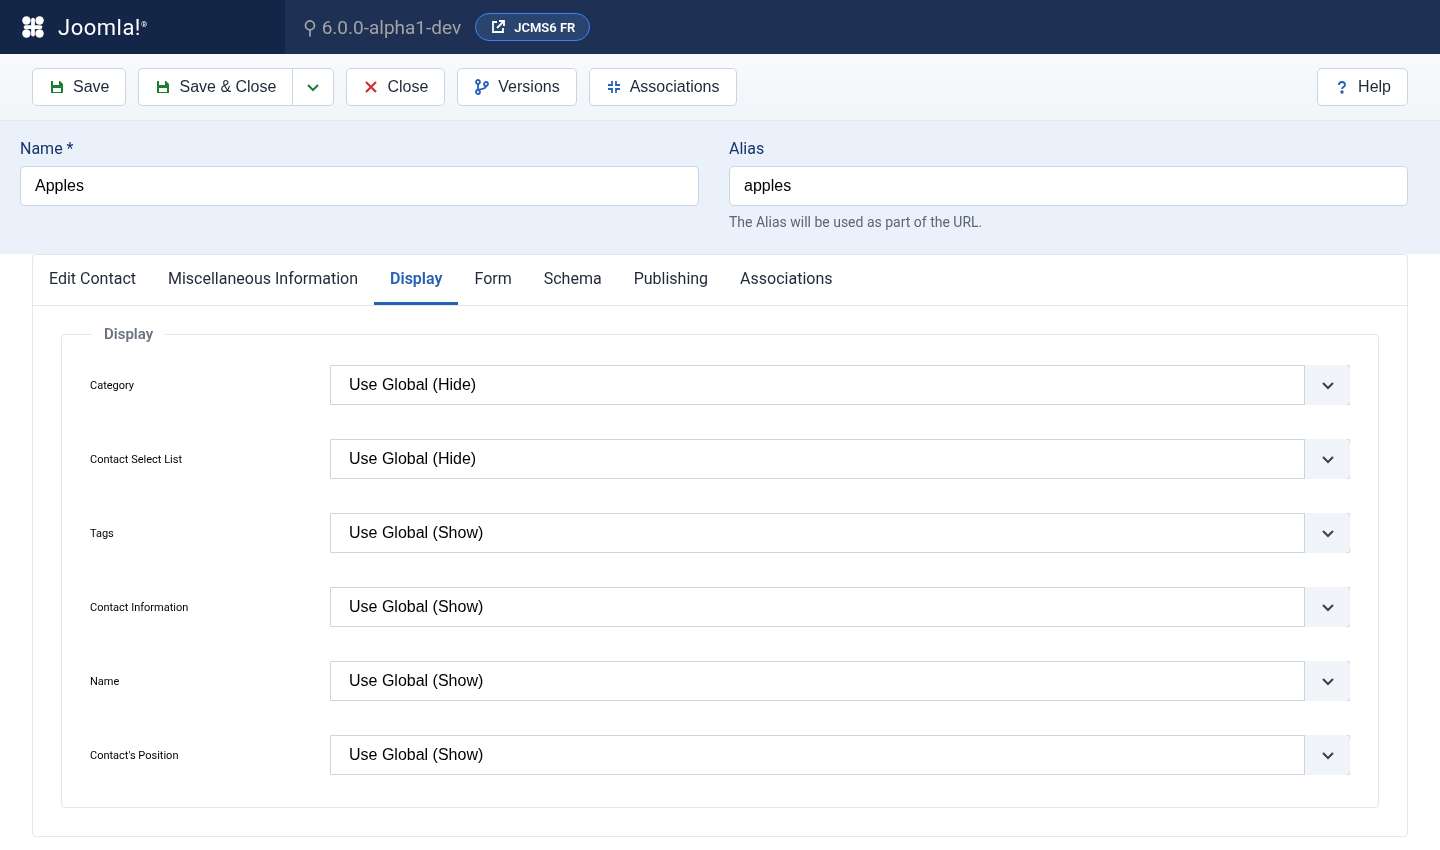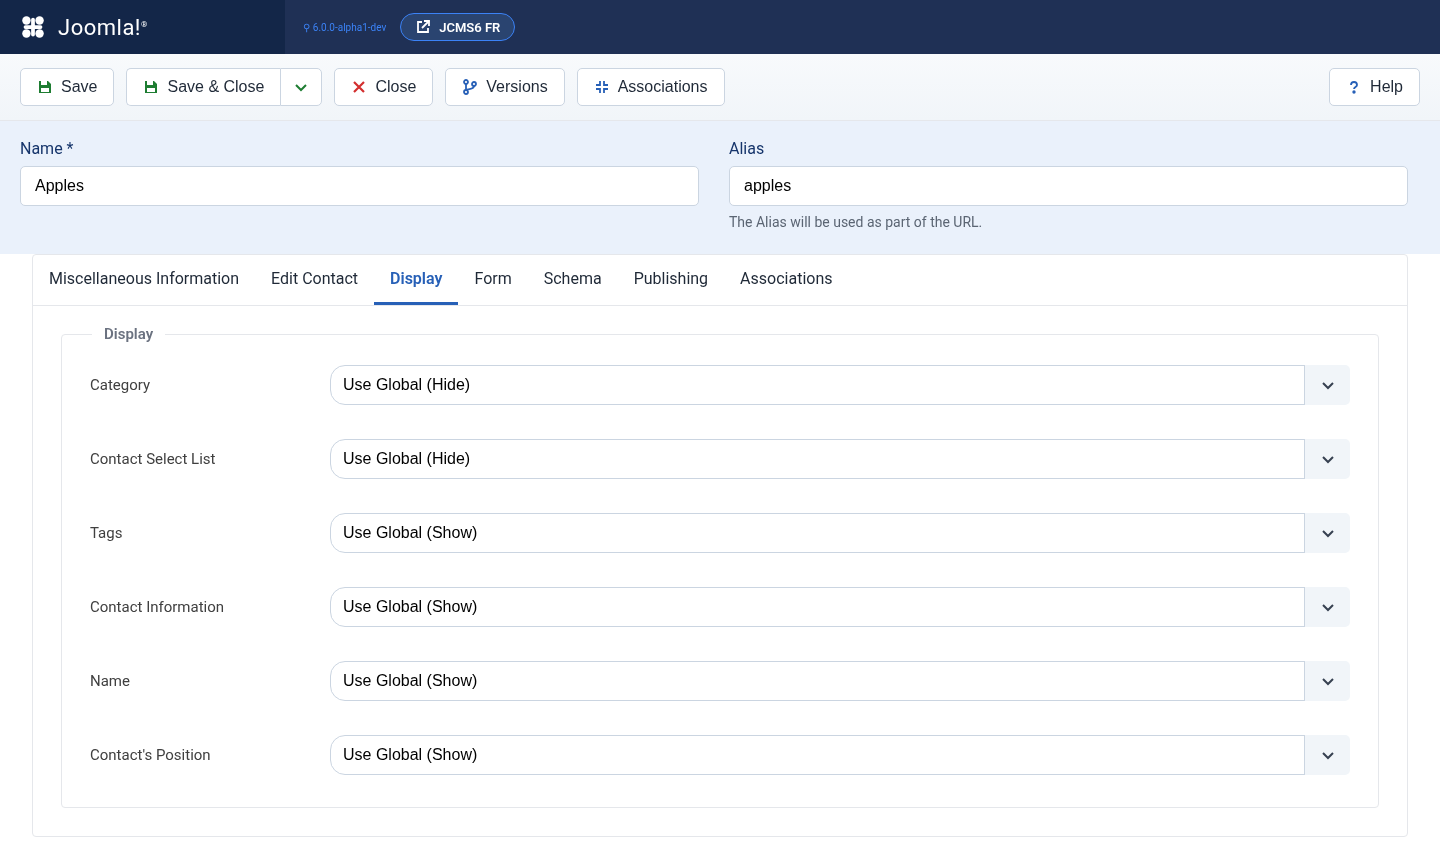--- a/index.html
+++ b/index.html
@@ -2,24 +2,24 @@
 <html><head>
 <meta charset="utf-8">
 <style>
 * { box-sizing: border-box; margin: 0; padding: 0; }
 body { font-family: -apple-system, BlinkMacSystemFont, "Segoe UI", Roboto, sans-serif; font-size: 14px; color: #1f2937; background: #fff; }
 
 .header { display: flex; align-items: stretch; background: #1f3055; height: 54px; }
 .header-brand { width: 285px; background: #132648; display: flex; align-items: center; padding: 0 18px; }
 .header-title { flex: 1; display: flex; align-items: center; padding: 0 18px; color: #fff; font-size: 20px; font-weight: 400; }
 .header-right { display: flex; align-items: center; padding: 0 18px; gap: 14px; }
-.version-text { color: #3b82f6; font-size: 10px; }
+.version-text { color: #a3a3a3; font-size: 19px; }
 .site-pill { display: flex; align-items: center; gap: 8px; background: #2a4470; border: 1px solid #3b82f6; border-radius: 20px; padding: 5px 14px; color: #fff; font-size: 13px; font-weight: 600; cursor: pointer; }
 
-.toolbar { display: flex; align-items: center; padding: 14px 20px; border-bottom: 1px solid #e5e7eb; background: linear-gradient(to bottom, #f8fafc, #f1f5f9); gap: 12px; }
+.toolbar { display: flex; align-items: center; padding: 14px 32px; border-bottom: 1px solid #e5e7eb; background: linear-gradient(to bottom, #f8fafc, #f1f5f9); gap: 12px; }
 .btn { display: inline-flex; align-items: center; gap: 8px; padding: 9px 16px; border: 1px solid #cbd5e1; border-radius: 5px; background: #fff; font-size: 16px; color: #1f2937; cursor: pointer; }
 .btn-group { display: inline-flex; }
 .btn-group .btn:first-child { border-top-right-radius: 0; border-bottom-right-radius: 0; border-right: none; }
 .btn-group .btn:last-child { border-top-left-radius: 0; border-bottom-left-radius: 0; padding: 9px 12px; }
 .toolbar-spacer { flex: 1; }
 
 .icon-svg { width: 16px; height: 16px; display: inline-block; }
 .icon-green { color: #1e7d32; }
 .icon-red { color: #d32f2f; }
 .icon-blue { color: #2760b7; }
@@ -33,23 +33,23 @@
 .main-card { margin: 0 32px 32px 32px; background: #fff; border: 1px solid #e5e7eb; border-radius: 4px; }
 .tabs { display: flex; border-bottom: 1px solid #e5e7eb; }
 .tab { padding: 14px 16px; font-size: 16px; cursor: pointer; border-bottom: 3px solid transparent; }
 .tab.active { color: #2760b7; font-weight: 600; border-bottom-color: #2760b7; }
 
 .tab-content { padding: 28px; }
 .fieldset { border: 1px solid #e5e7eb; border-radius: 4px; padding: 30px 28px 20px 28px; position: relative; }
 .fieldset-legend { position: absolute; top: -10px; left: 30px; background: #fff; padding: 0 12px; color: #6b7280; font-weight: 600; font-size: 15px; }
 .form-row { display: flex; align-items: center; margin-bottom: 34px; }
 .form-row:last-child { margin-bottom: 12px; }
-.row-label { width: 240px; color: #404040; font-size: 15px; }
+.row-label { width: 240px; color: #000000; font-size: 11px; }
 .select-wrap { position: relative; flex: 1; }
-.select-input { width: 100%; padding: 10px 12px; border: 1px solid #cbd5e1; border-radius: 15px; font-size: 16px; background: #fff; cursor: pointer; }
+.select-input { width: 100%; padding: 10px 18px; border: 1px solid #cbd5e1; border-radius: 1px; font-size: 16px; background: #fff; cursor: pointer; }
 .select-caret { position: absolute; right: 0; top: 0; bottom: 0; width: 46px; display: flex; align-items: center; justify-content: center; border-left: 1px solid #cbd5e1; background: #f1f5f9; border-radius: 0 5px 5px 0; pointer-events: none; }
 
 .brand-logo { display: flex; align-items: center; gap: 10px; color: #fff; }
 .brand-symbol { width: 30px; height: 30px; }
 .brand-word { font-size: 22px; font-weight: 400; letter-spacing: 0.5px; }
 .brand-r { font-size: 8px; vertical-align: super; }
 </style>
 </head>
 <body>
 
@@ -145,22 +145,22 @@
   </div>
   <div class="col">
     <label class="field-label">Alias</label>
     <input class="text-input" value="apples" style="">
     <div class="helper">The Alias will be used as part of the URL.</div>
   </div>
 </div>
 
 <div class="main-card">
   <div class="tabs" id="tabs-container">
+      <div class="tab">Edit Contact</div>
       <div class="tab">Miscellaneous Information</div>
-      <div class="tab">Edit Contact</div>
       <div class="tab active">Display</div>
       <div class="tab">Form</div>
       <div class="tab">Schema</div>
       <div class="tab">Publishing</div>
       <div class="tab">Associations</div>
     </div>
   <div class="tab-content">
     <div class="fieldset">
       <div class="fieldset-legend">Display</div>
       <div id="rows-container">

